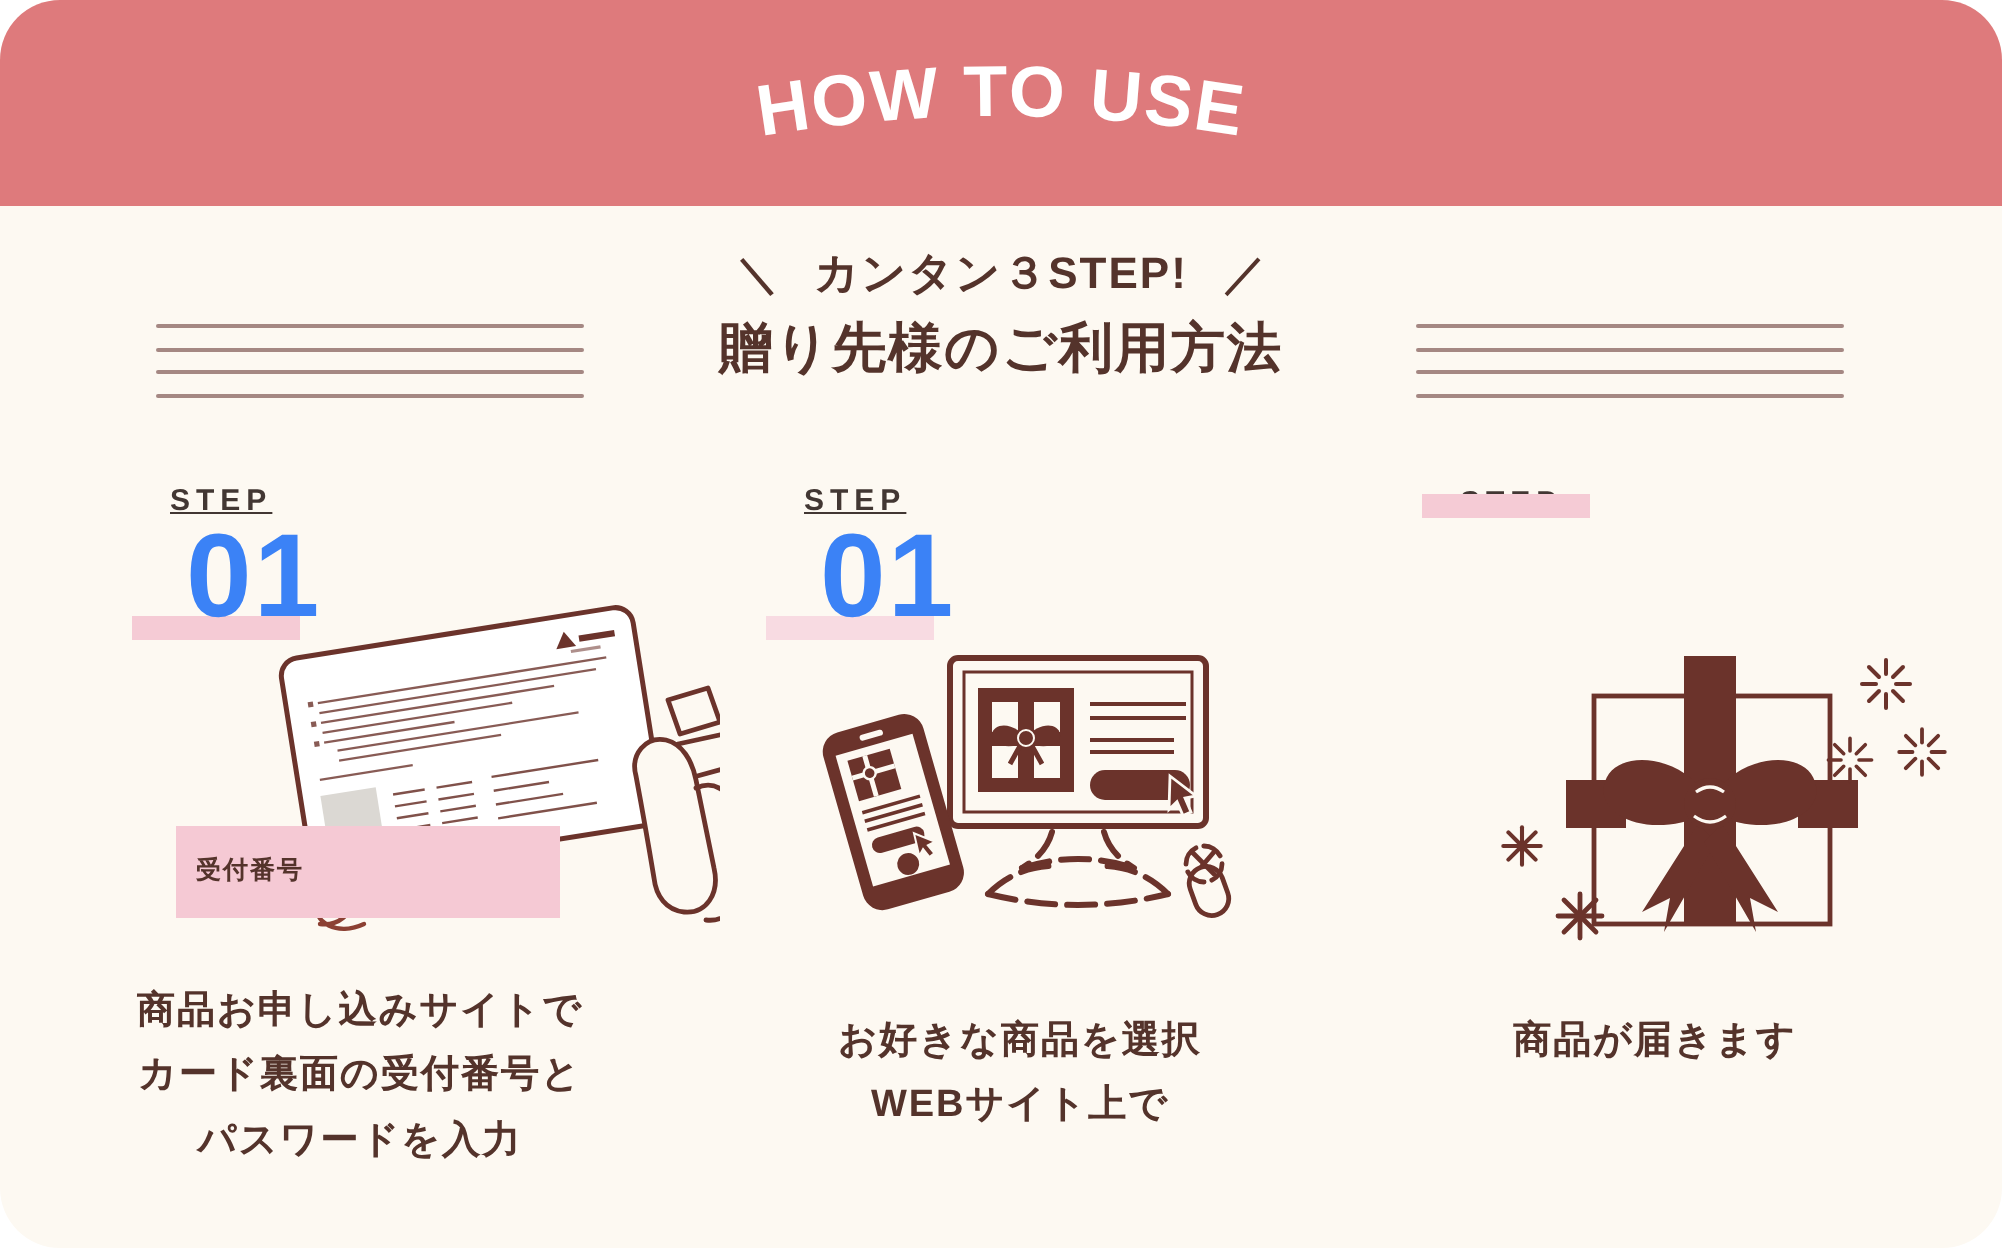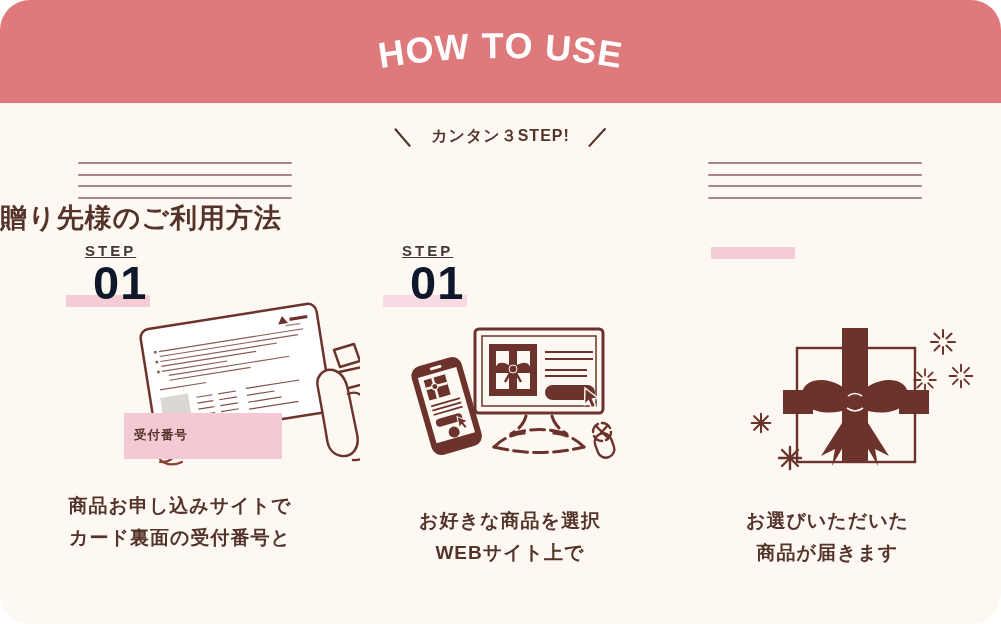--- a/index.html
+++ b/index.html
@@ -8,57 +8,57 @@
         border-radius:30px;overflow:hidden;}
 
   
   .banner{position:absolute;top:0;left:0;width:100%;height:103px;background:#DE7A7C;}
   .banner svg{display:block}
 
   
   .note-row{position:absolute;top:122px;left:0;width:100%;display:flex;
             justify-content:center;align-items:center;gap:18px;color:#54332B;}
   .note-slash{font-size:21px;font-weight:bold;color:#54332B;}
-  .note-text{font-size:16px;font-weight:bold;letter-spacing:1px;}
-  .main-title{position:absolute;top:156px;left:0;width:100%;
-              font-size:27px;font-weight:bold;color:#54332B;letter-spacing:1px;margin-top:44px;}
+  .note-text{font-size:22px;font-weight:bold;letter-spacing:1px;}
+  .main-title{position:absolute;top:156px;left:0;width:100%;text-align:center;
+              font-size:27px;font-weight:bold;color:#54332B;letter-spacing:1px;}
 
   
   .deco{position:absolute;top:162px;width:214px;}
   .deco .ln{height:2px;background:#8F6B66;opacity:.8;margin-bottom:9.5px;border-radius:1px;}
   .deco-left{left:78px}
   .deco-right{left:708px}
 
   
   .step{position:absolute;top:243px;height:340px;}
   .step--1{left:40px;width:280px}
   .step--2{left:370px;width:280px}
   .step--3{left:690px;width:275px}
 
   .step-head{position:relative;display:inline-block;}
   .step--1 .step-head{margin-left:26px}
   .step--2 .step-head{margin-left:13px}
   .step--3 .step-head{margin-left:21px}
   .step-label{font-size:15px;font-weight:bold;letter-spacing:3px;color:#423733;
               padding-left:19px;line-height:1;text-decoration:underline;}
-  .step-num{position:relative;z-index:1;font-size:47px;font-weight:bold;color:#0f172a;
+  .step-num{position:relative;z-index:1;font-size:59px;font-weight:bold;color:#3b82f6;
             padding-left:27px;line-height:1.05;letter-spacing:1px;}
   .bar{position:absolute;left:0;bottom:0;width:84px;height:12px;background:#F5CBD5;z-index:0;}
   .step--2 .bar{background:#F8DBE2}
 
   .illo{position:absolute;}
   .step--1 .illo{left:70px;top:55px}
   .step--2 .illo{left:25px;top:82px}
   .step--3 .illo{left:55px;top:85px}
 
   
-  .info-box{position:absolute;left:48px;top:170px;width:158px;height:46px;
+  .info-box{position:absolute;left:48px;top:170px;width:192px;height:46px;
             background:#F5C9D4;color:#54332B;z-index:2;
             display:flex;flex-direction:column;justify-content:center;
-            padding:2px 10px;box-sizing:border-box;margin-left:36px;}
+            padding:2px 10px;box-sizing:border-box;}
   .info-row{display:flex;align-items:center;font-size:12.5px;font-weight:bold;line-height:1.55;}
   .info-label{width:64px;letter-spacing:1px;}
   .info-value{letter-spacing:.5px;}
   .info-row:last-child .info-value{letter-spacing:3px;font-size:14px;}
 
   .caption{position:absolute;top:262px;left:0;width:100%;text-align:center;
            font-size:19px;font-weight:bold;color:#54332B;letter-spacing:1px;line-height:1.7;}
   .step--1 .caption{top:247px}
 </style>
 </head>
@@ -162,20 +162,21 @@
     
     <div class="info-box">
       <div class="info-row">
         <span class="info-label">受付番号</span>
       </div>
     </div>
 
     <div class="caption">
       <div>商品お申し込みサイトで</div>
       <div>カード裏面の受付番号と</div>
+      <div>パスワードを入力</div>
     </div>
   </div>
 
   <div class="step step--2">
     <div class="step-head">
       <div class="step-label">STEP</div>
       <div class="step-num">01</div>
       <span class="bar"></span>
     </div>
 
@@ -286,18 +287,17 @@
         </g>
       </g>
       <use href="#ast" transform="translate(16,95) scale(0.85)"></use>
       <use href="#ast" transform="translate(45,130)"></use>
       <use href="#burst" transform="translate(198,14)"></use>
       <use href="#burst" transform="translate(180,52) scale(0.9)"></use>
       <use href="#burst" transform="translate(216,48) scale(0.95)"></use>
     </svg>
 
     <div class="caption">
-      <div>お選びいただいた</div>
       <div>商品が届きます</div>
     </div>
   </div>
 
 </div>
 
 </body></html>

